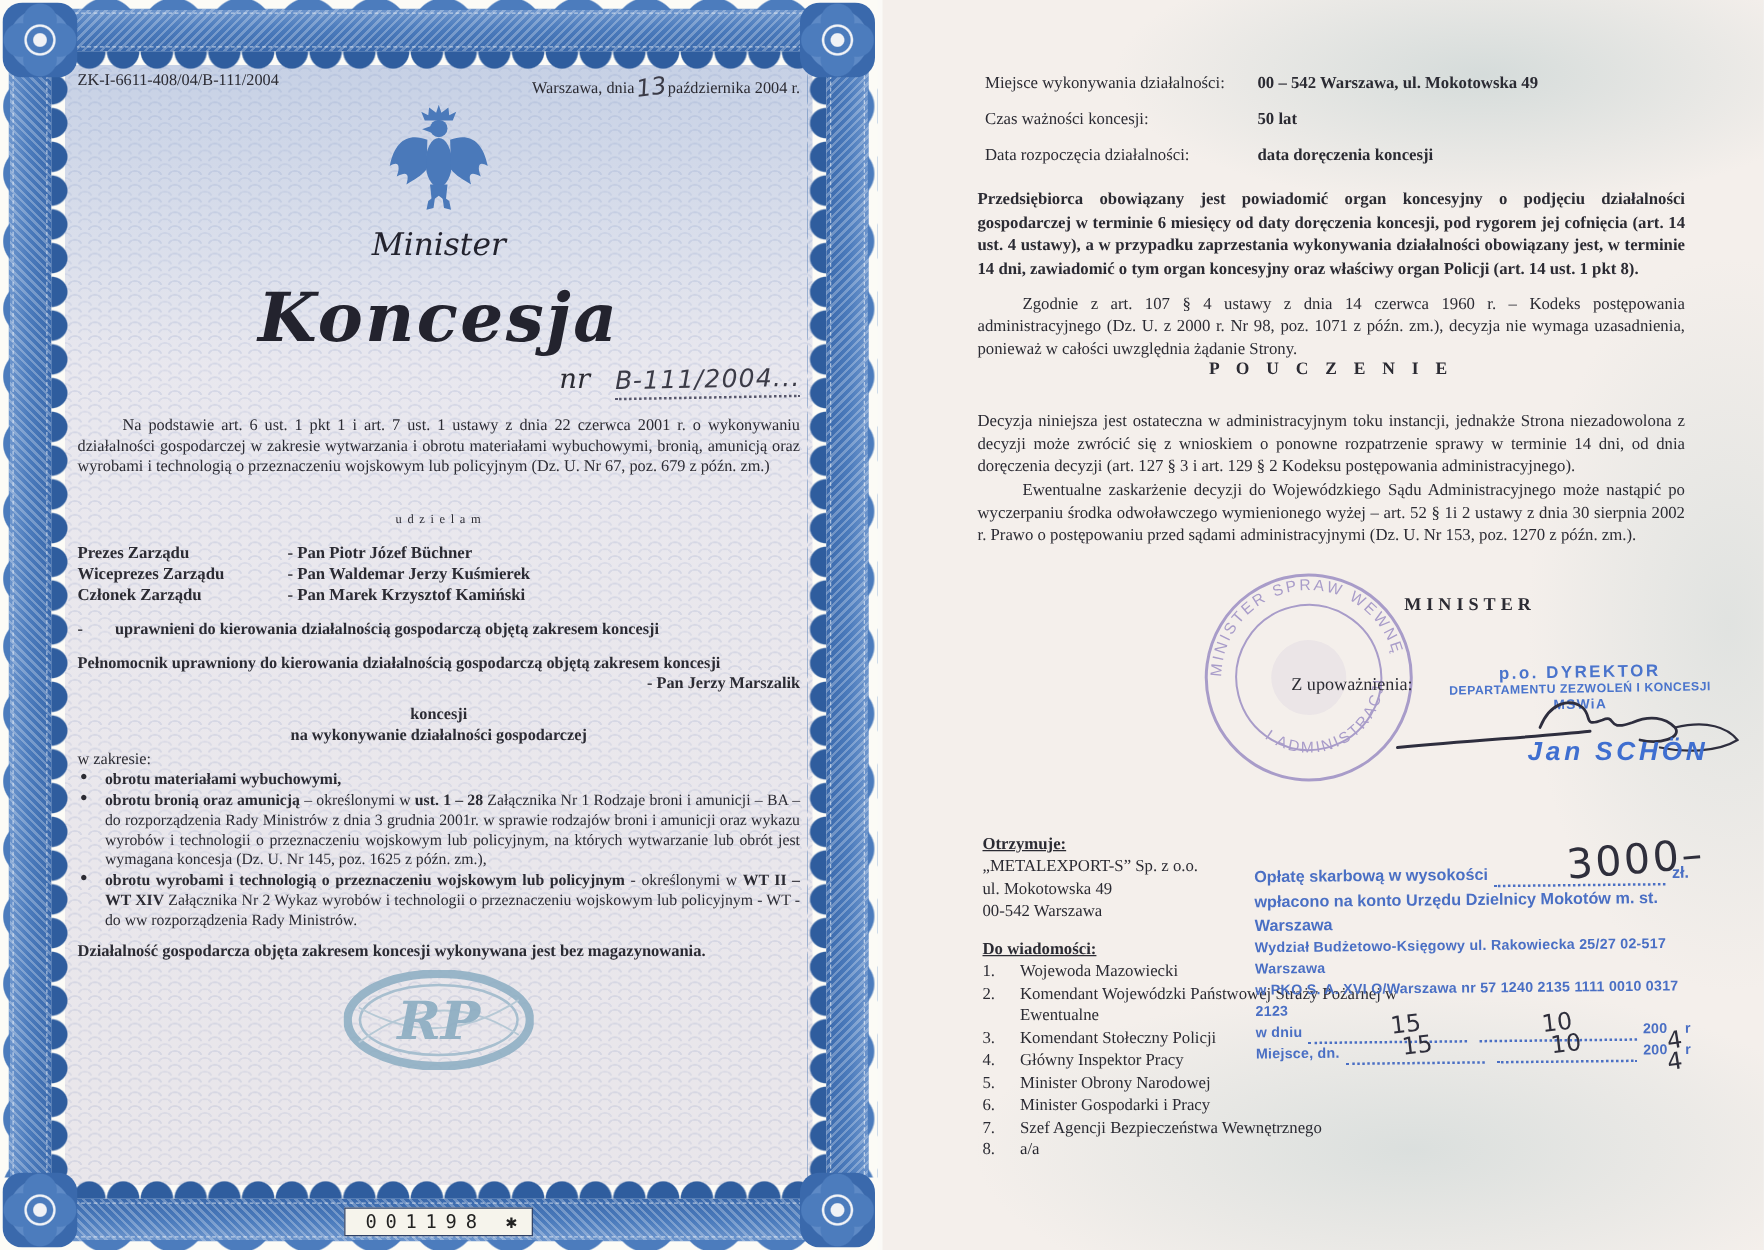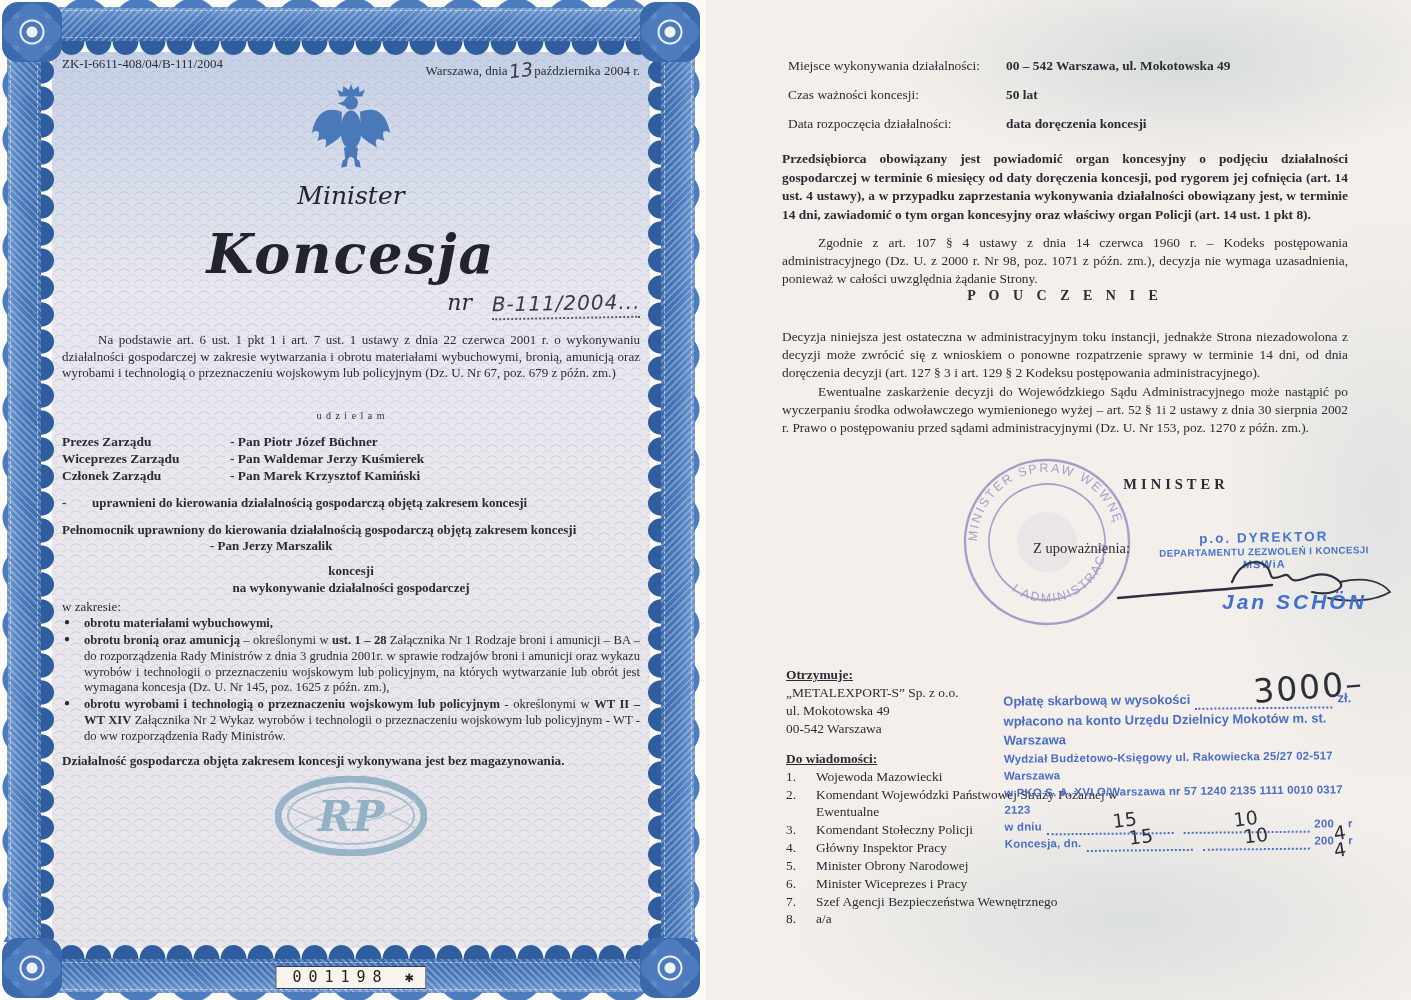--- a/index.html
+++ b/index.html
@@ -93,21 +93,21 @@
   .para{text-align:justify;margin-top:13px;}
   .indent{text-indent:36px;}
   .udzielam{text-align:center;font-weight:normal;margin-top:28px;letter-spacing:1px;font-size:10px;}
   .company{ap:0;text-align:center;font-weight:bold;margin-top:9px;font-size:13.5px;line-height:1.26;}
   .board{margin-top:10px;font-weight:bold;font-size:13.4px;}
   .board-row{display:flex;}
   .board-role{width:168px;flex:none;}
   .note-row{display:flex;margin-top:11px;font-weight:bold;}
   .note-dash{width:30px;flex:none;}
   .proxy{font-weight:bold;margin-top:10px;}
-  .proxy2{padding-left:148px;font-weight:bold;}
+  .proxy2{padding-left:148px;font-weight:bold;text-align:right;}
   .lic-head{text-align:center;font-weight:bold;margin-top:8px;line-height:1.3;}
   .wzakresie{margin-top:2px;}
   ul.scope{margin:1px 0 0 0;padding:0;list-style:none;font-size:12.6px;line-height:1.25;}
   ul.scope li{position:relative;padding-left:22px;text-align:justify;margin-top:1px;}
   ul.scope li::before{content:"●";position:absolute;left:2px;top:0;font-size:10px;}
   .b{font-weight:bold;}
   .nostorage{font-weight:bold;margin-top:9px;font-size:13.2px;}
   .seal-wrap{text-align:center;margin-top:6px;}
   .serial{position:absolute;left:50%;bottom:11px;transform:translateX(-50%);
       background:#f6f4ec;border:1.5px solid #2e4066;padding:1px 12px 2px 16px;
@@ -361,21 +361,21 @@
       <div class="cc-row">
           <span class="cc-num">4.</span>
           <span class="cc-text">Główny Inspektor Pracy</span>
         </div>
       <div class="cc-row">
           <span class="cc-num">5.</span>
           <span class="cc-text">Minister Obrony Narodowej</span>
         </div>
       <div class="cc-row">
           <span class="cc-num">6.</span>
-          <span class="cc-text">Minister Wiceprezes i Pracy</span>
+          <span class="cc-text">Minister Gospodarki i Pracy</span>
         </div>
       <div class="cc-row">
           <span class="cc-num">7.</span>
           <span class="cc-text">Szef Agencji Bezpieczeństwa Wewnętrznego</span>
         </div>
       <div class="cc-row">
           <span class="cc-num">8.</span>
           <span class="cc-text">a/a</span>
         </div>
     </div>
@@ -399,21 +399,21 @@
         <span class="fee-dots">
           <span class="fee-hand fh" style="left:40%">10</span>
         </span>
         <span>200</span>
         <span class="yearhand">
             <span>4</span>
           </span>
         <span>r</span>
       </div>
       <div class="fee-line fee-sm">
-        <span>Koncesja, dn.</span>
+        <span>Miejsce, dn.</span>
         <span class="fee-dots">
           <span class="fee-hand fh" style="left:40%">15</span>
         </span>
         <span class="fee-dots">
           <span class="fee-hand fh" style="left:38%">10</span>
         </span>
         <span>200</span>
         <span class="yearhand">
             <span>4</span>
           </span>

